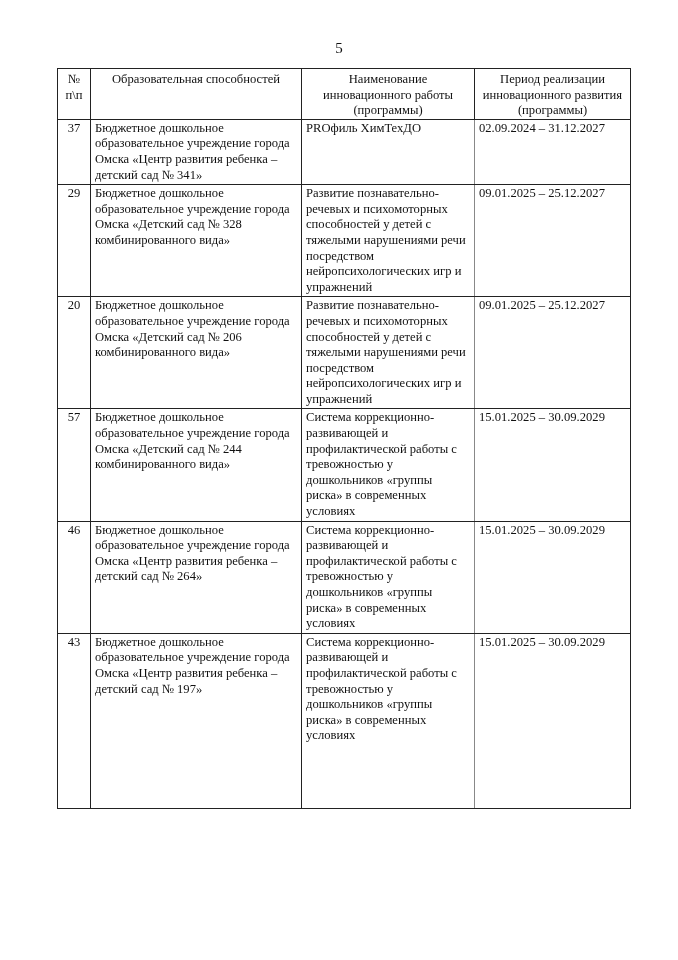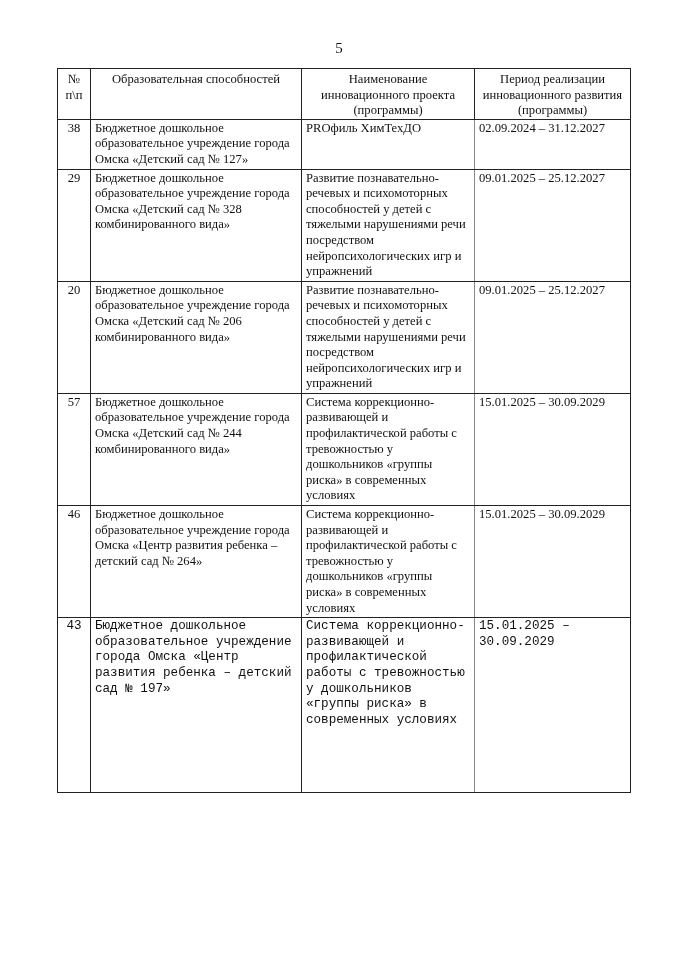--- a/index.html
+++ b/index.html
@@ -10,47 +10,47 @@
   table { position: absolute; left: 57px; top: 68px; width: 573px; border-collapse: collapse;
           font-size: 12.6px; line-height: 15.6px; table-layout: fixed; padding-left: 43px; }
   td, th { border: 1px solid #222; vertical-align: top; padding: 1px 4px 1px 4px; font-weight: normal; }
   th { text-align: center; padding-top: 3px; padding-bottom: 0px; }
   col.c1 { width: 33px; }
   col.c2 { width: 211px; }
   col.c3 { width: 173px; }
   col.c4 { width: 156px; }
   td.num { text-align: center; padding-left: 2px; padding-right: 2px; }
   td.cell-project { border-left: 1px solid #888; border-right: 1px solid #888; }
-  tr.last td { height: 172px; font-family: Liberation Mono, monospace; }
+  tr.last td { height: 172px; }
   table { border: 1.5px solid #111; }
 </style>
 </head>
 <body>
 
 <div class="page-number">5</div>
 
 <table>
   <colgroup>
       <col class="c1">
       <col class="c2">
       <col class="c3">
       <col class="c4">
     </colgroup>
   <thead>
     <tr>
       <th>№ п\п</th>
       <th>Образовательная способностей</th>
-      <th>Наименование инновационного проекта (программы)</th>
+      <th>Наименование инновационного работы (программы)</th>
       <th>Период реализации инновационного развития (программы)</th>
     </tr>
   </thead>
   <tbody>
     <tr>
-      <td class="num">38</td>
-      <td>Бюджетное дошкольное образовательное учреждение города Омска «Детский сад № 127»</td>
+      <td class="num">37</td>
+      <td>Бюджетное дошкольное образовательное учреждение города Омска «Центр развития ребенка – детский сад № 341»</td>
       <td class="cell-project">PROфиль ХимТехДО</td>
       <td>02.09.2024 – 31.12.2027</td>
     </tr>
     <tr>
       <td class="num">29</td>
       <td>Бюджетное дошкольное образовательное учреждение города Омска «Детский сад № 328 комбинированного вида»</td>
       <td class="cell-project">Развитие познавательно-речевых и психомоторных способностей у детей с тяжелыми нарушениями речи посредством нейропсихологических игр и упражнений</td>
       <td>09.01.2025 – 25.12.2027</td>
     </tr>
     <tr>

